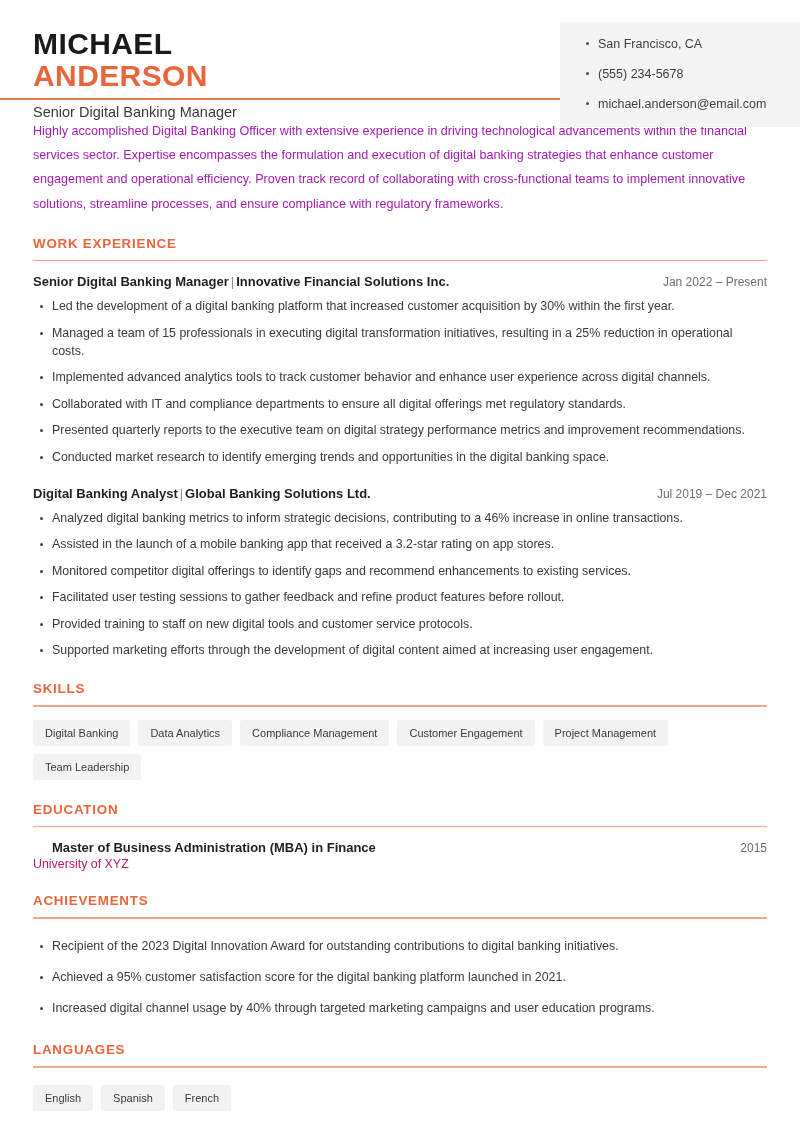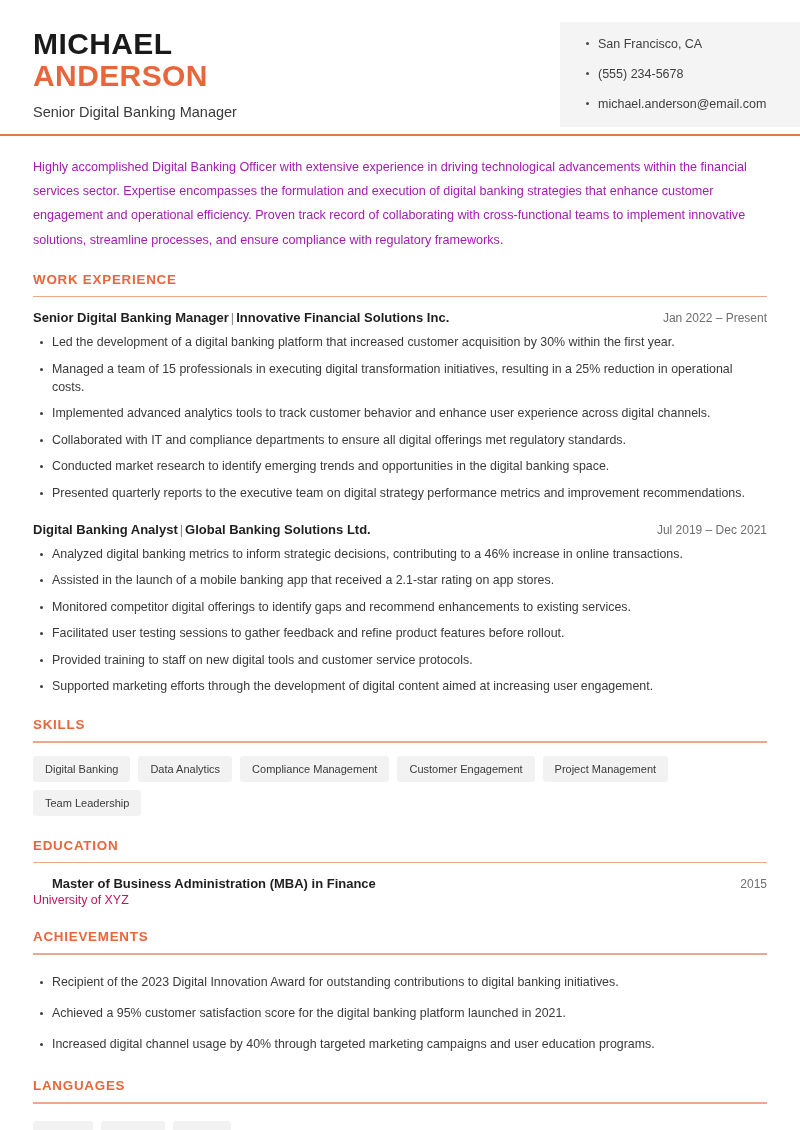--- a/index.html
+++ b/index.html
@@ -15,21 +15,21 @@
 
   .page { position: relative; width: 800px; height: 1130px; background: #fff; }
 
   
   .header {
     position: relative;
     display: flex;
     align-items: flex-start;
     justify-content: space-between;
     padding: 22px 0 0 0;
-    height: 134px;
+    height: 98px;
   }
   .identity { padding-left: 33px; padding-top: 6px; }
   .name-line {
     font-size: 30px;
     font-weight: bold;
     letter-spacing: 0.4px;
     line-height: 1.08;
   }
   .name-first { color: #1a1a1a; }
   .name-last  { color: #E8663C; }
@@ -190,35 +190,35 @@
           <div class="entry-heading">
             <span>Senior Digital Banking Manager</span><span class="entry-sep">|</span><span>Innovative Financial Solutions Inc.</span>
           </div>
           <div class="entry-date">Jan 2022 – Present</div>
         </div>
         <ul class="bullets">
           <li>Led the development of a digital banking platform that increased customer acquisition by 30% within the first year.</li>
           <li>Managed a team of 15 professionals in executing digital transformation initiatives, resulting in a 25% reduction in operational costs.</li>
           <li>Implemented advanced analytics tools to track customer behavior and enhance user experience across digital channels.</li>
           <li>Collaborated with IT and compliance departments to ensure all digital offerings met regulatory standards.</li>
+          <li>Presented quarterly reports to the executive team on digital strategy performance metrics and improvement recommendations.</li>
           <li>Conducted market research to identify emerging trends and opportunities in the digital banking space.</li>
-          <li>Presented quarterly reports to the executive team on digital strategy performance metrics and improvement recommendations.</li>
         </ul>
       </div>
 
       <div class="entry" style="margin-top:19px;">
         <div class="entry-head">
           <div class="entry-heading">
             <span>Digital Banking Analyst</span><span class="entry-sep">|</span><span>Global Banking Solutions Ltd.</span>
           </div>
           <div class="entry-date">Jul 2019 – Dec 2021</div>
         </div>
         <ul class="bullets">
           <li>Analyzed digital banking metrics to inform strategic decisions, contributing to a 46% increase in online transactions.</li>
-          <li>Assisted in the launch of a mobile banking app that received a 2.1-star rating on app stores.</li>
+          <li>Assisted in the launch of a mobile banking app that received a 3.2-star rating on app stores.</li>
           <li>Monitored competitor digital offerings to identify gaps and recommend enhancements to existing services.</li>
           <li>Facilitated user testing sessions to gather feedback and refine product features before rollout.</li>
           <li>Provided training to staff on new digital tools and customer service protocols.</li>
           <li>Supported marketing efforts through the development of digital content aimed at increasing user engagement.</li>
         </ul>
       </div>
     </div>
 
     <div class="section" style="margin-top:21px;">
       <div class="section-title">SKILLS</div>

